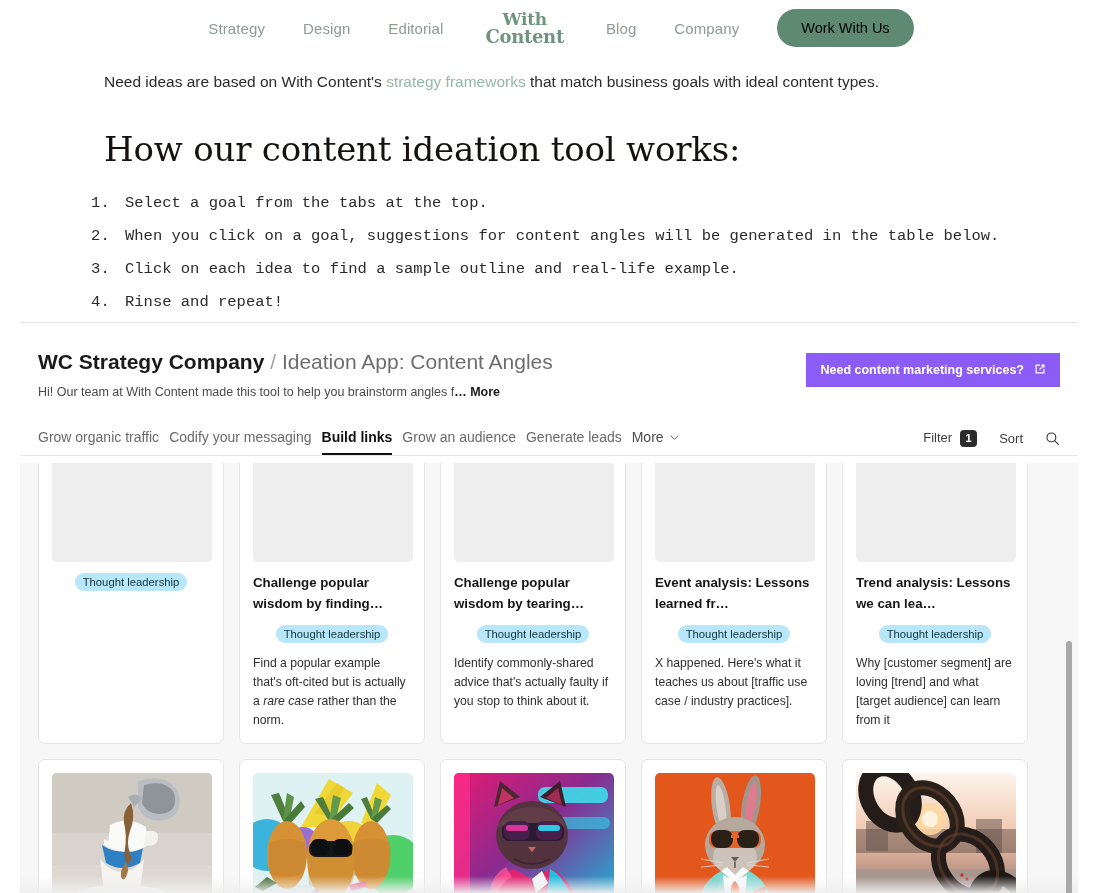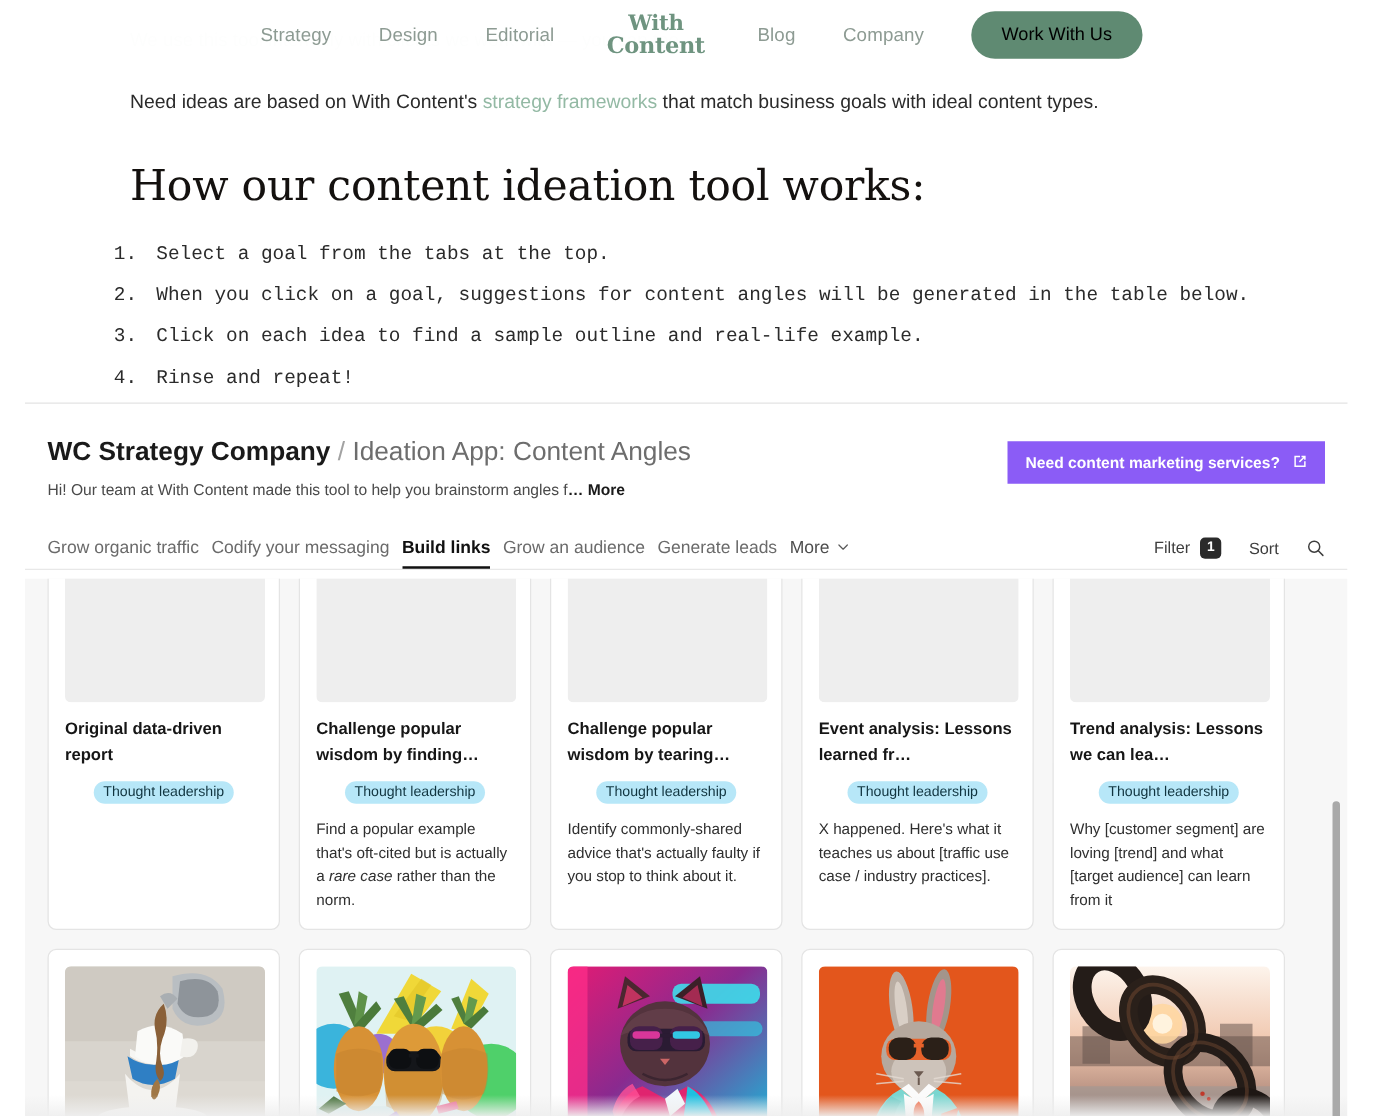--- a/index.html
+++ b/index.html
@@ -243,21 +243,20 @@
 
     <div class="gallery">
       <div class="grid">
 
         <div class="card">
           <div class="thumb">
               <svg viewBox="0 0 160 148">
                 <rect width="160" height="148" fill="#eee"></rect>
               </svg>
             </div>
-          <div class="card-title">Original data-driven report</div>
           <div class="tags">
             <span class="tag blue">Thought leadership</span>
           </div>
         </div>
 
         <div class="card">
           <div class="thumb">
               <svg viewBox="0 0 160 148">
                 <rect width="160" height="148" fill="#eee"></rect>
               </svg>

